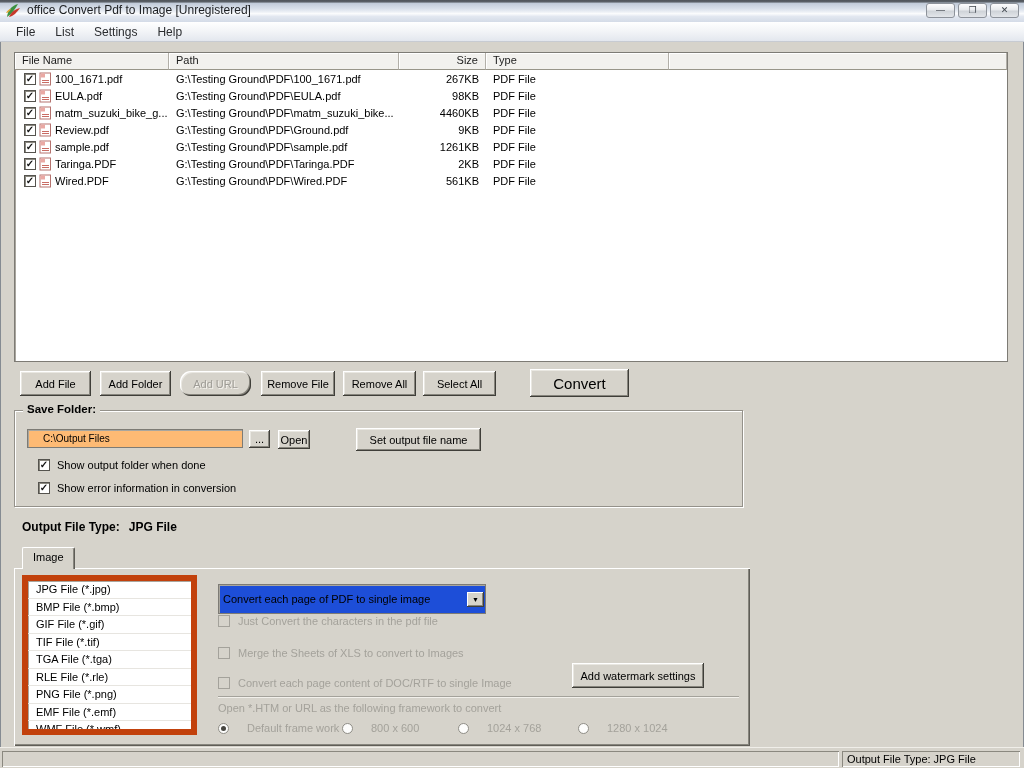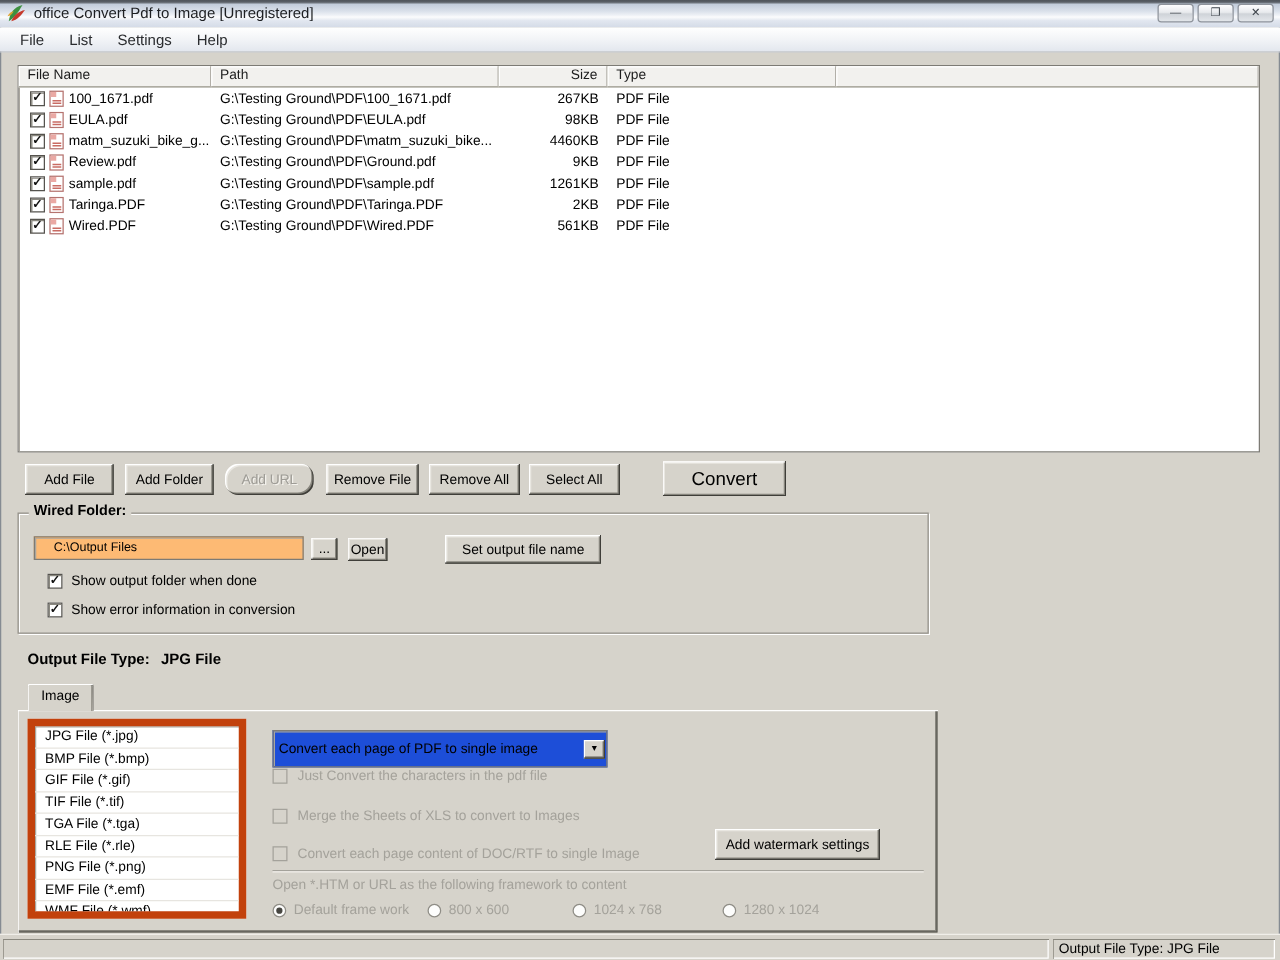--- a/index.html
+++ b/index.html
@@ -90,21 +90,21 @@
     font-size:7px;color:#000;box-shadow:inset -1px -1px 0 #3f3e39,inset 1px 1px 0 #ffffff,inset -2px -2px 0 #87857d;}
   .dis-check-row{position:absolute;display:flex;align-items:center;gap:8px;font-size:11px;color:#a4a29b;}
   #dcb1{left:204px;top:47px;}
   #dcb2{left:204px;top:79px;}
   #dcb3{left:204px;top:109px;}
   .dis-checkbox{width:12px;height:12px;background:#d6d3cb;border:1px solid #a4a29b;flex:0 0 12px;}
   #btn-watermark{left:558px;top:95px;width:132px;height:25px;}
   .sep-line{position:absolute;left:204px;top:128px;width:521px;height:2px;
     border-top:1px solid #a4a29b;border-bottom:1px solid #f2f0eb;}
   .htm-label{position:absolute;left:204px;top:134px;font-size:11px;color:#a4a29b;}
-  .radio-row{position:absolute;top:154px;display:flex;align-items:center;gap:6px;font-size:11px;color:#a4a29b;}
+  .radio-row{position:absolute;top:154px;display:flex;align-items:center;gap:18px;font-size:11px;color:#a4a29b;}
   #rr1{left:204px;} #rr2{left:328px;} #rr3{left:444px;} #rr4{left:564px;}
   .radio{width:11px;height:11px;border-radius:50%;border:1px solid #8f8d86;background:#fdfdfc;
     display:flex;align-items:center;justify-content:center;flex:0 0 11px;}
   .radio.sel::after{content:"";width:5px;height:5px;border-radius:50%;background:#474641;}
   
   .statusbar{position:absolute;left:0;top:747px;width:1024px;height:21px;background:#d6d3cb;
     border-top:1px solid #f0eee9;}
   .status-pane{position:absolute;top:3px;height:16px;background:#d6d3cb;
     box-shadow:inset 1px 1px 0 #8a887f,inset -1px -1px 0 #ffffff;font-size:11px;color:#000;
     display:flex;align-items:center;padding-left:5px;white-space:nowrap;}
@@ -276,21 +276,21 @@
 
   <div class="btn" id="btn-add-file">Add File</div>
   <div class="btn" id="btn-add-folder">Add Folder</div>
   <div class="btn disabled" id="btn-add-url">Add URL</div>
   <div class="btn" id="btn-remove-file">Remove File</div>
   <div class="btn" id="btn-remove-all">Remove All</div>
   <div class="btn" id="btn-select-all">Select All</div>
   <div class="btn" id="btn-convert">Convert</div>
 
   <div class="groupbox">
-    <span class="group-label">Wired Folder:</span>
+    <span class="group-label">Save Folder:</span>
     <input class="field" id="save-path" value="C:\Output Files" style="">
     <div class="btn" id="btn-browse">...</div>
     <div class="btn" id="btn-open">Open</div>
     <div class="btn" id="btn-set-name">Set output file name</div>
     <div class="check-row" id="cb-row1">
       <span class="checkbox">
           <span>✓</span>
         </span>
       <span>Show output folder when done</span>
     </div>
@@ -337,21 +337,21 @@
       <span>Merge the Sheets of XLS to convert to Images</span>
     </div>
     <div class="dis-check-row" id="dcb3">
       <span class="dis-checkbox"></span>
       <span>Convert each page content of DOC/RTF to single Image</span>
     </div>
 
     <div class="btn" id="btn-watermark">Add watermark settings</div>
 
     <div class="sep-line"></div>
-    <div class="htm-label">Open *.HTM or URL as the following framework to content</div>
+    <div class="htm-label">Open *.HTM or URL as the following framework to convert</div>
 
     <div class="radio-row" id="rr1">
       <span class="radio sel"></span>
       <span>Default frame work</span>
     </div>
     <div class="radio-row" id="rr2">
       <span class="radio"></span>
       <span>800 x 600</span>
     </div>
     <div class="radio-row" id="rr3">

